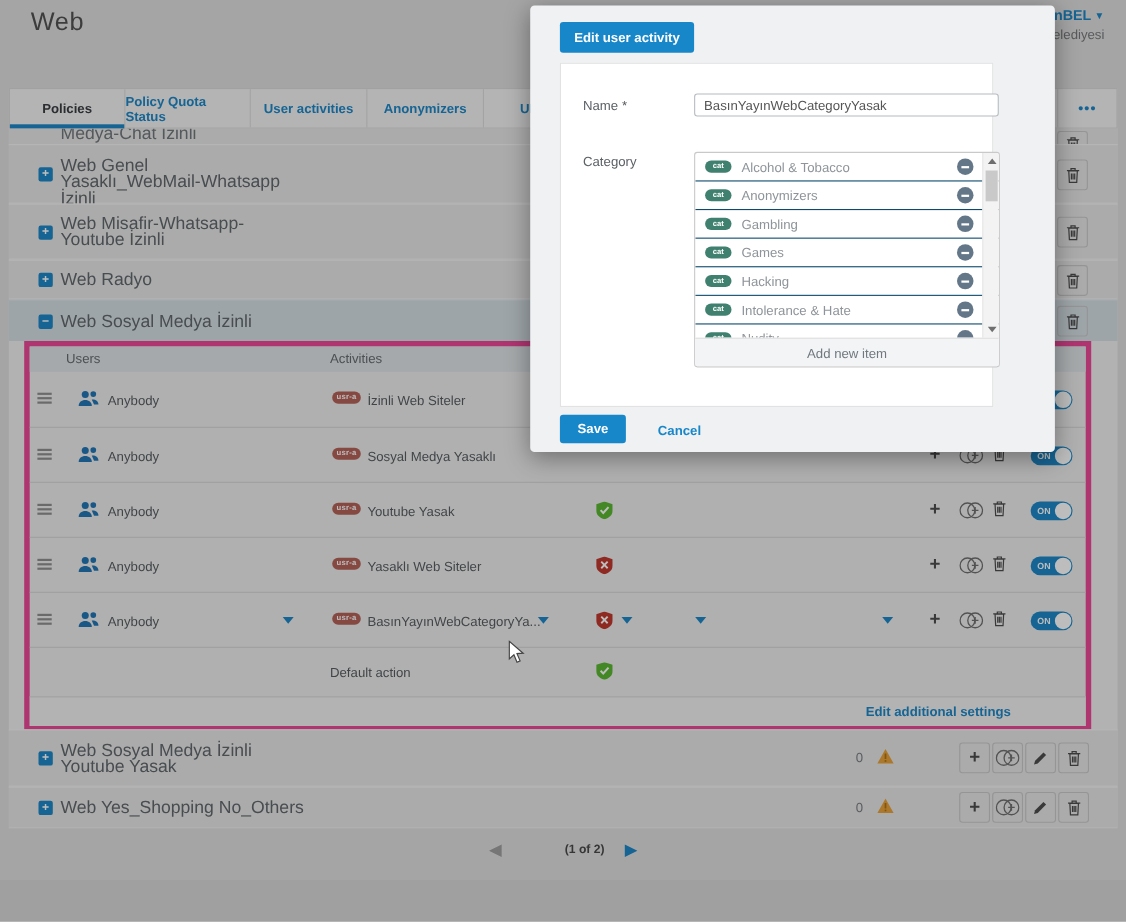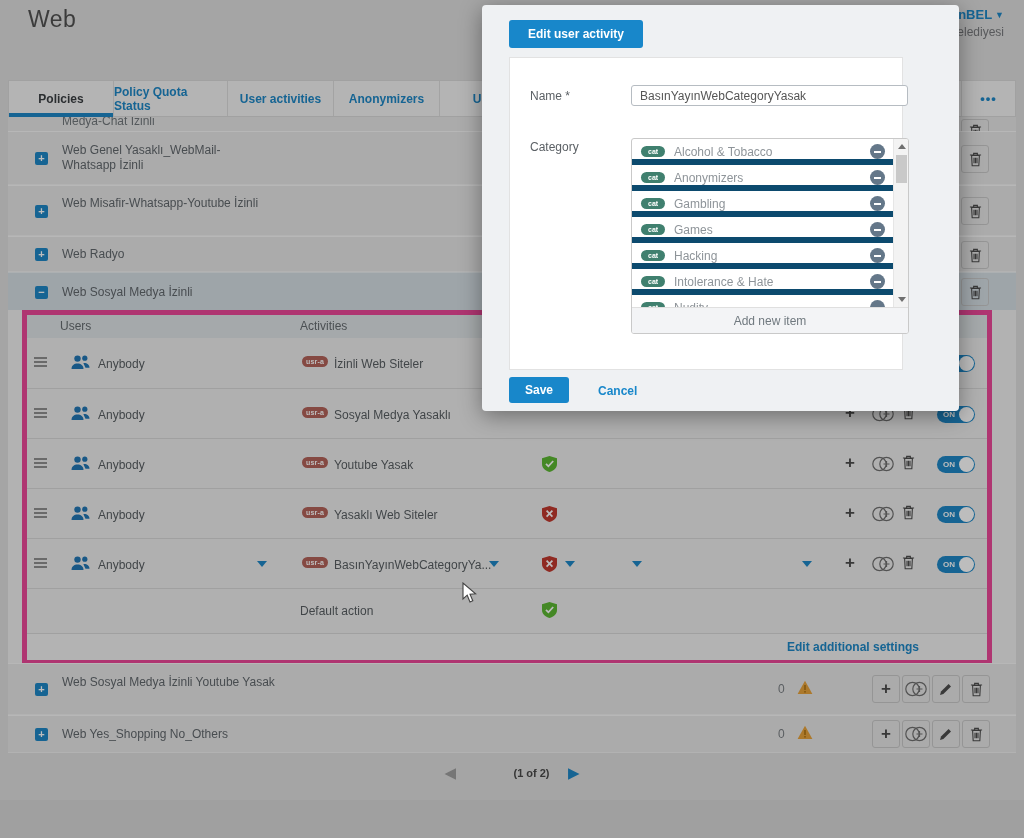--- a/index.html
+++ b/index.html
@@ -24,21 +24,21 @@
   .tab.active::after { content:""; position:absolute; left:0; right:0; bottom:-1px; height:4px; background:#1e88c7; }
   .tab-more { position:absolute; right:0; top:0; width:54px; height:35px; border-left:1px solid #dcdcdc;
               display:flex; align-items:center; justify-content:center; color:#1e88c7; font-size:13px; font-weight:bold; letter-spacing:1px; }
 
   
   .card { position:absolute; left:8px; top:117px; width:1008px; height:636px; background:#f0f0f0; }
   .orow { position:absolute; left:0; width:1008px; background:#e7e7e7; border-top:1px solid #f7f7f7; }
   .orow.hl { background:#d6dfe5; }
   .sq { position:absolute; left:27px; width:13px; height:13px; border-radius:2px; background:#1e88c7;
         color:#fff; font-size:11px; font-weight:bold; line-height:12px; text-align:center; cursor:pointer; }
-  .oname { position:absolute; left:54px; font-size:12px; color:#62686d; line-height:15px; width:200px; }
+  .oname { position:absolute; left:47px; font-size:16px; color:#62686d; line-height:15px; width:200px; }
   .ibtn { position:absolute; width:28px; height:28px; border:1px solid #c9c9c9; border-radius:3px;
           display:flex; align-items:center; justify-content:center; background:transparent; cursor:pointer; }
   .ocount { position:absolute; left:770px; font-size:12px; color:#7a7f83; }
   .warn { position:absolute; left:789px; width:16px; height:15px; }
 
   
   .partial { position:absolute; left:0; top:0; width:1008px; height:14px; overflow:hidden; background:#e7e7e7; }
   .partial .oname { top:-3px; color:#707density; }
   .partial .ibtn { top:2px; right:27px; }
 
@@ -77,29 +77,29 @@
 
   .bottomstrip { position:absolute; left:0; top:800px; width:1024px; height:38px; background:#d8d8d8; }
 
   
   .backdrop { position:absolute; inset:0; background:rgba(0,0,0,0.26); z-index:40; }
 
   
   .modal { position:absolute; left:482px; top:5px; width:477px; height:406px; background:#eff1f3; border-radius:4px;
            box-shadow:0 5px 22px rgba(0,0,0,.38); z-index:60; }
   .modal-title { position:absolute; left:27px; top:15px; background:#1887ca; color:#fff; font-size:12px; font-weight:bold;
-                 padding:7px 19px; border-radius:3px; cursor:default; }
+                 padding:7px 13px; border-radius:3px; cursor:default; }
   .modal-card { position:absolute; left:27px; top:52px; width:394px; height:313px; background:#fff; border:1px solid #e2e2e2; }
   .f-label { position:absolute; left:20px; font-size:12px; color:#5b6065; }
   .name-input { position:absolute; left:121px; top:27px; width:277px; height:21px; border:1px solid #b6bcc2; border-radius:3px;
                 font-size:12px; color:#555; padding:0 8px; font-family:"Liberation Sans", sans-serif; background:#fff; }
   .catlist { position:absolute; left:121px; top:80px; width:278px; height:196px; border:1px solid #c9c9c9; border-radius:3px;
              background:#fff; overflow:hidden; }
   .cat-view { position:absolute; left:0; top:0; right:0; height:168px; overflow:hidden; }
-  .citem { position:relative; height:26px; border-bottom:6px solid #0c4a6e; }
+  .citem { position:relative; height:26px; border-bottom:1px solid #0c4a6e; }
   .cbadge { position:absolute; left:9px; top:7px; background:#40806f; color:#fff; font-size:7px; font-weight:bold;
             padding:2px 7px; border-radius:7px; }
   .clabel { position:absolute; left:42px; top:6px; font-size:12px; color:#8e9499; }
   .cminus { position:absolute; right:23px; top:5px; width:15px; height:15px; border-radius:50%; background:#647789; cursor:pointer; }
   .cminus::after { content:""; position:absolute; left:4px; top:6.5px; width:7px; height:2px; background:#fff; }
   .sbar { position:absolute; right:0; top:0; width:15px; height:168px; background:#f3f3f3; border-left:1px solid #e6e6e6; }
   .sarrow { position:absolute; left:3.5px; width:0; height:0; border-left:4px solid transparent; border-right:4px solid transparent; }
   .sarrow.up { top:5px; border-bottom:5px solid #6f6f6f; }
   .sarrow.dn { bottom:5px; border-top:5px solid #6f6f6f; }
   .sthumb { position:absolute; left:2px; top:16px; width:11px; height:28px; background:#c9c9c9; }

